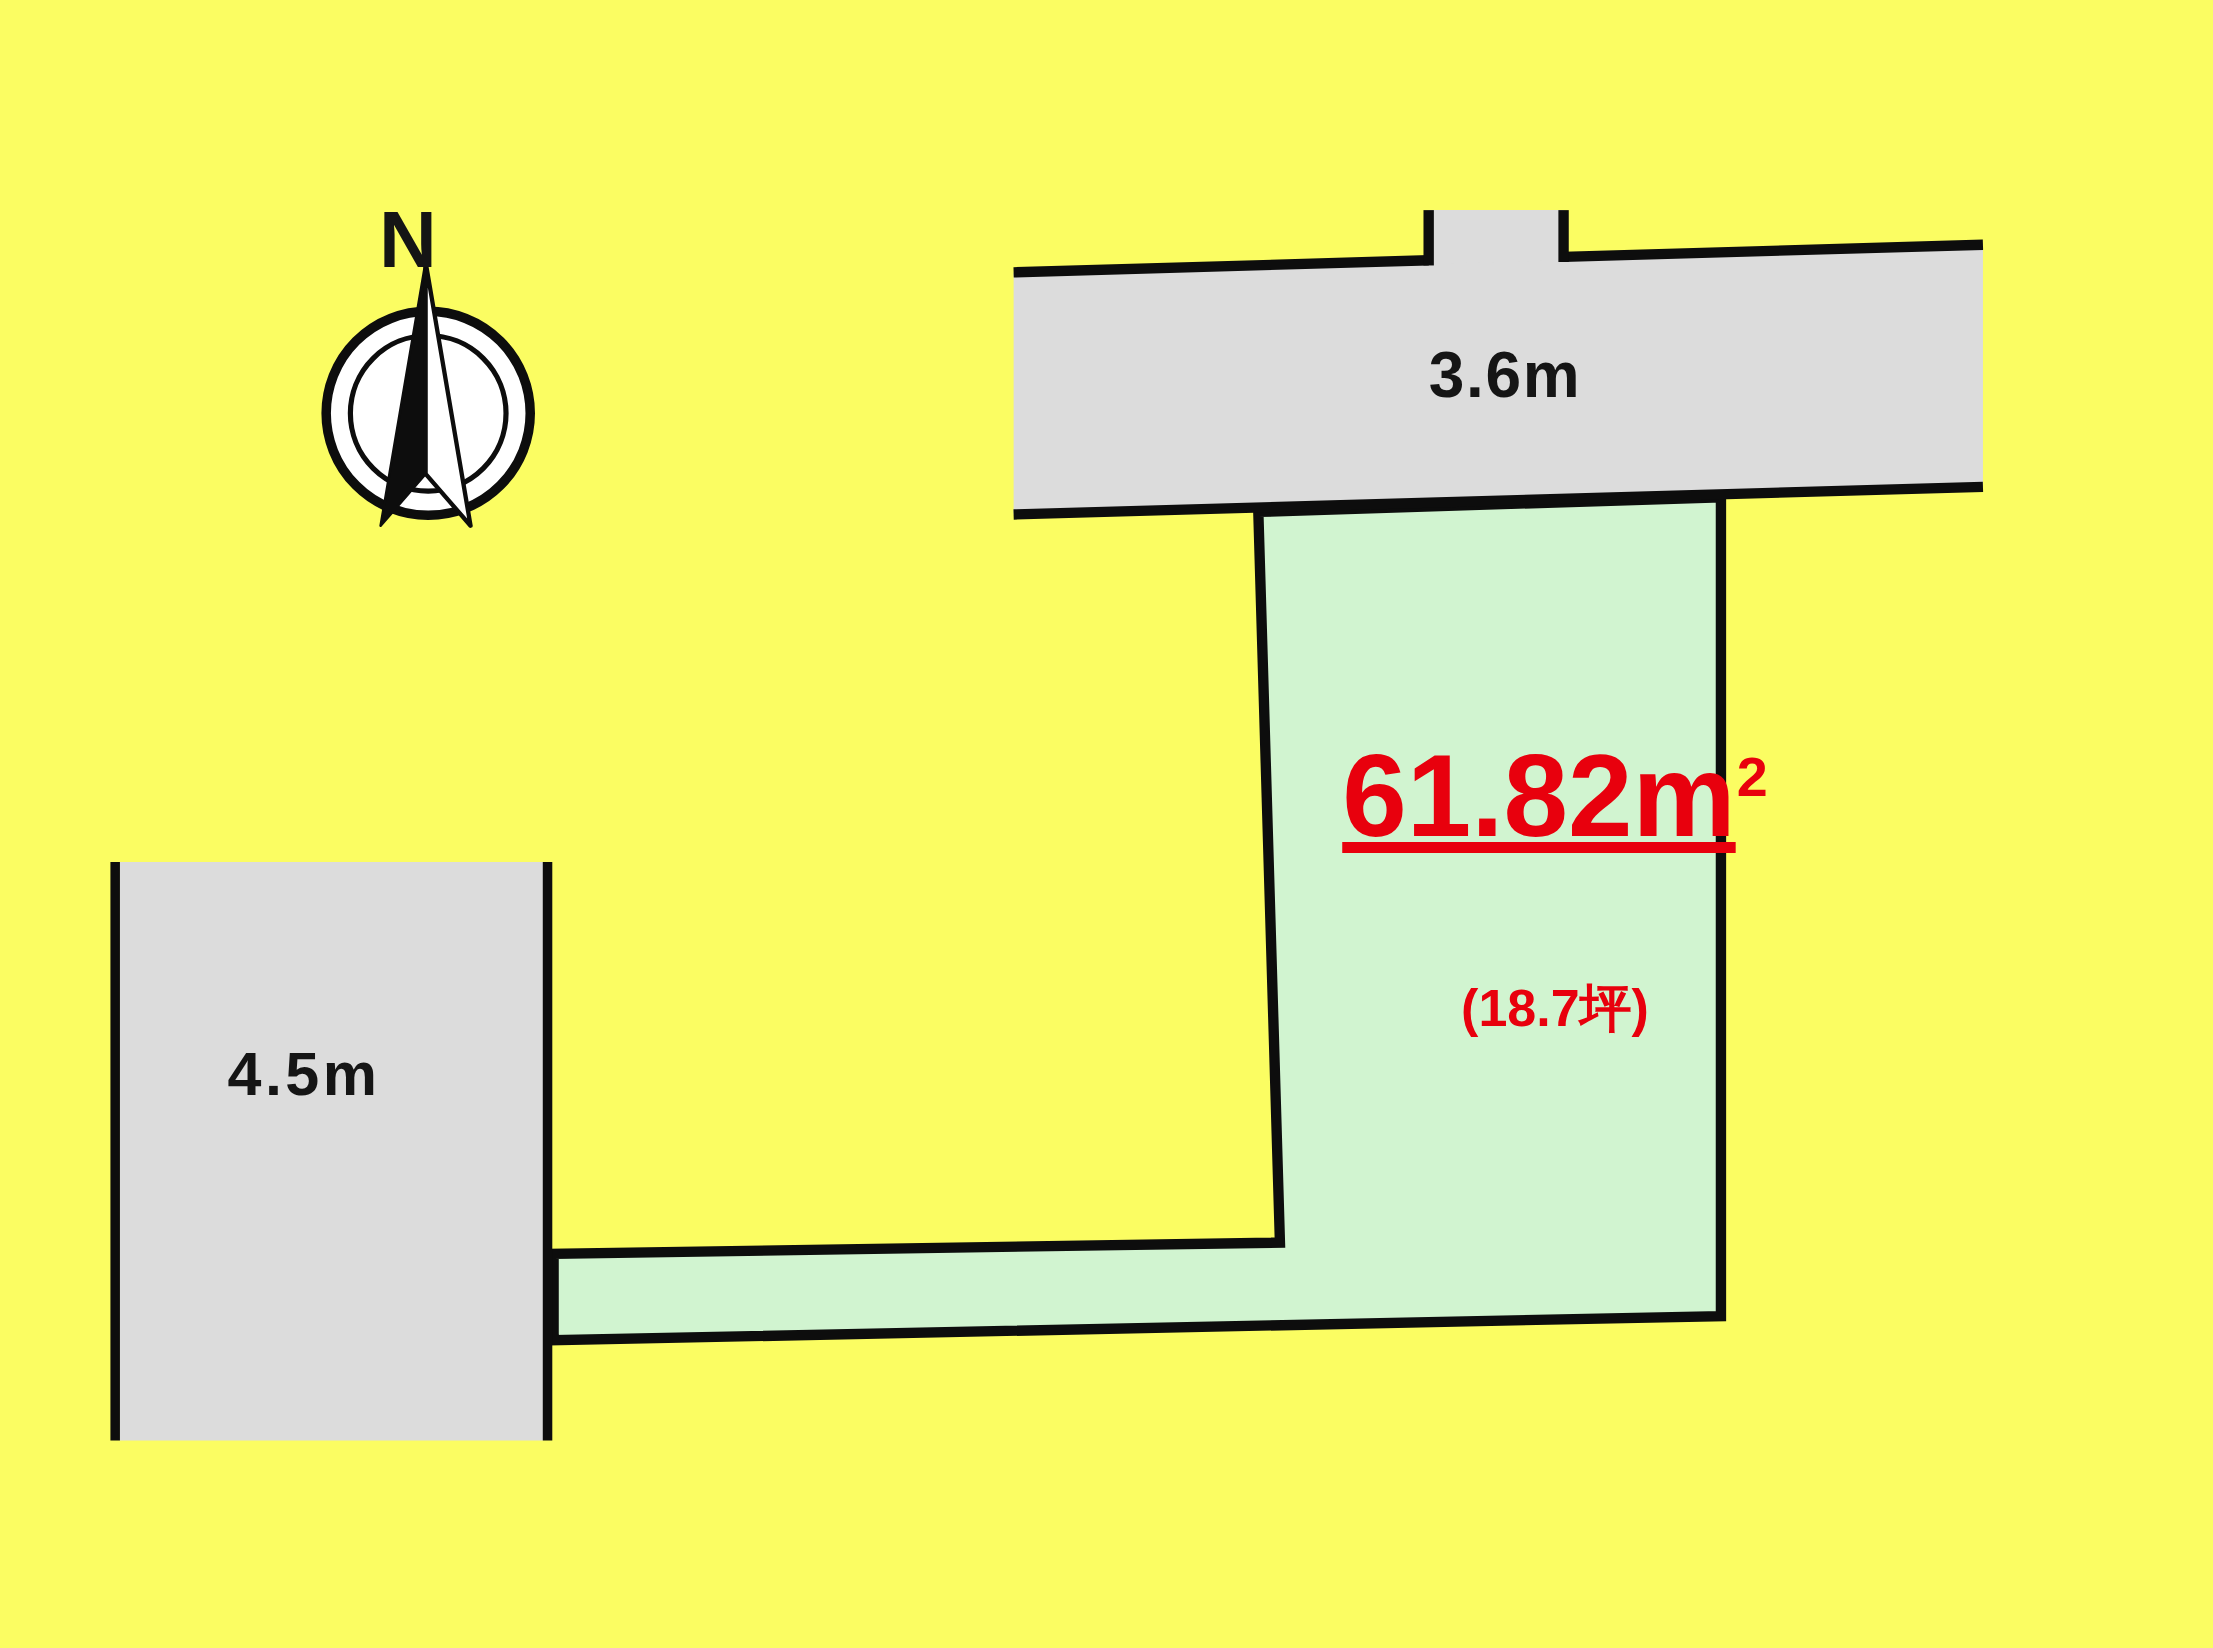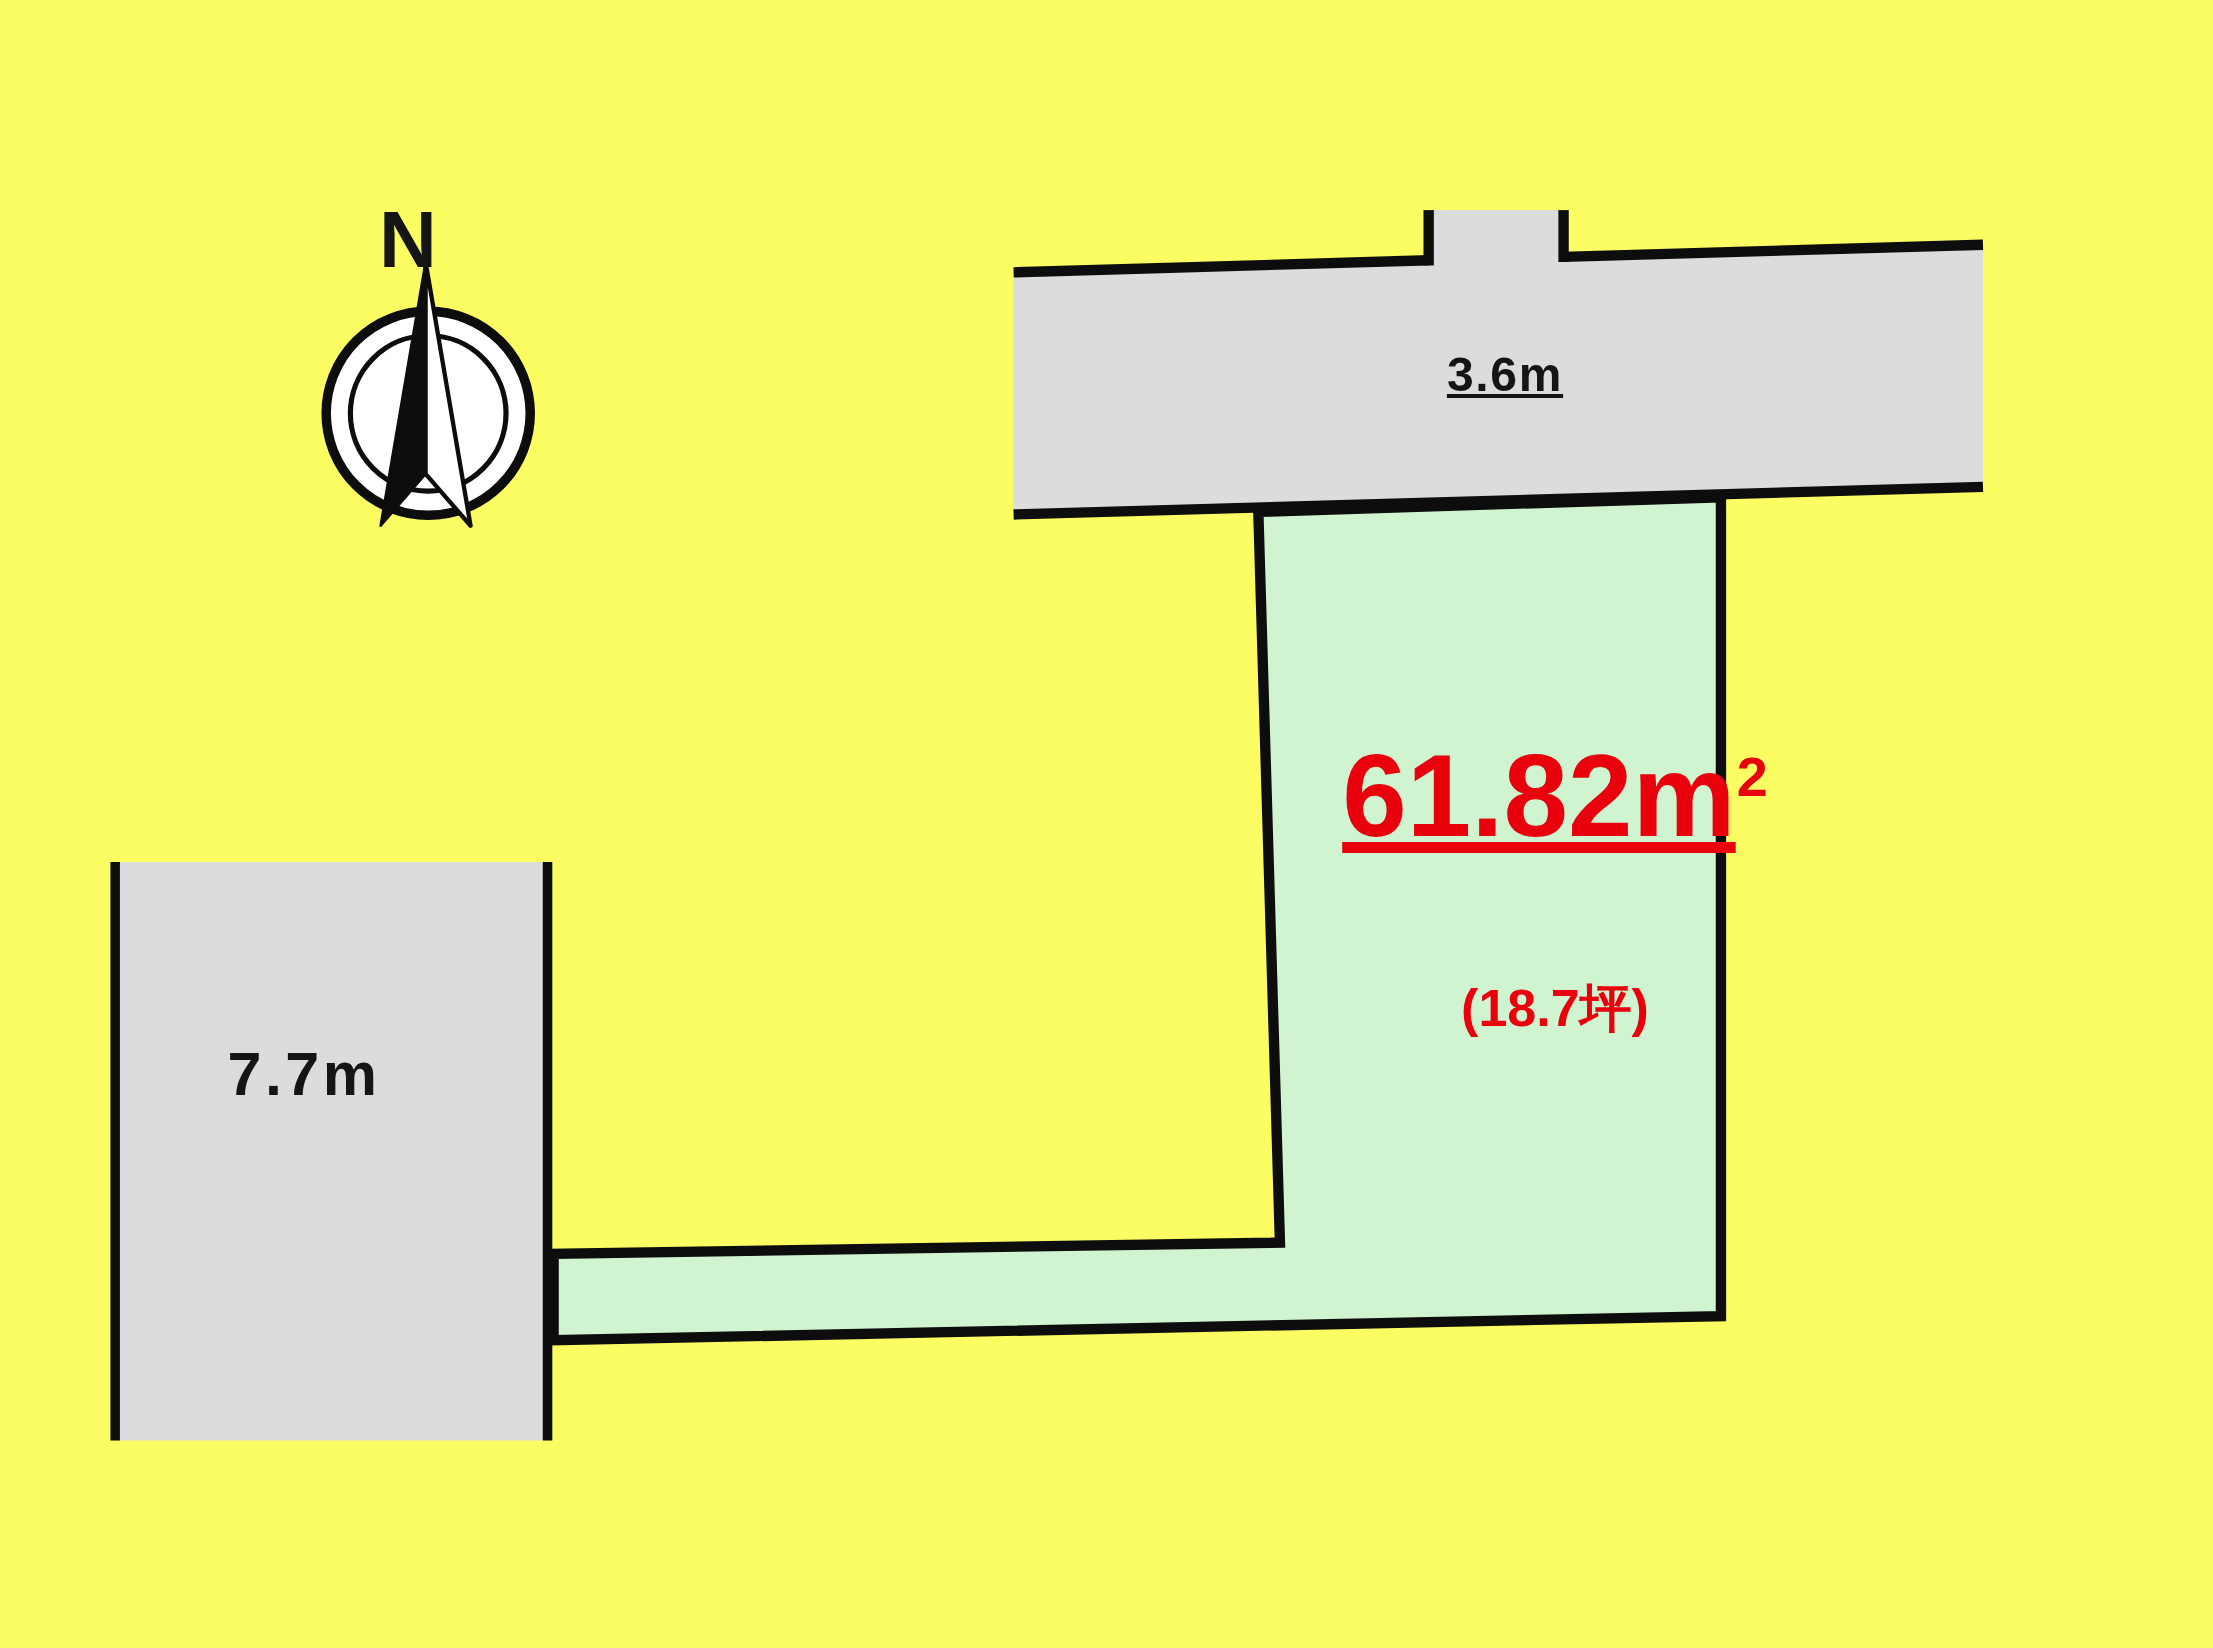--- a/index.html
+++ b/index.html
@@ -26,21 +26,21 @@
   .compass-outer{fill:#FFFFFF;stroke:var(--outline);stroke-width:11;}
   .compass-inner{fill:none;stroke:var(--outline);stroke-width:6;}
   .needle-left{fill:var(--outline);stroke:var(--outline);stroke-width:3;stroke-linejoin:round;}
   .needle-right{fill:#FFFFFF;stroke:var(--outline);stroke-width:5;stroke-linejoin:round;}
   .txt{
     position:absolute;transform:translate(-50%,-50%);
     white-space:nowrap;font-weight:700;line-height:1;
     color:var(--label-black);
   }
   .label-n   {left:408px;top:240px;font-size:80px;}
-  .label-36  {left:1505px;top:375px;font-size:48px;letter-spacing:1.7px;text-decoration:underline;}
+  .label-36  {left:1505px;top:375px;font-size:64px;letter-spacing:1.7px;}
   .label-54  {left:304px;top:1074px;font-size:61px;letter-spacing:3.5px;}
   .area-main {left:1555px;top:796px;font-size:116px;color:var(--accent-red);text-decoration:underline;}
   .area-main .sup{
     display:inline-block;font-size:0.48em;
     transform:translateY(-0.72em);margin-left:0.02em;
   }
   .area-tsubo{left:1555px;top:1008px;font-size:52px;color:var(--accent-red);}
 </style>
 </head>
 <body>
@@ -71,21 +71,21 @@
       <circle class="compass-inner" cx="495" cy="478" r="90"></circle>
       <polygon class="needle-left" points="492,303 492,548 440,608"></polygon>
       <polygon class="needle-right" points="492,303 544,608 492,548"></polygon>
     </g>
   </svg>
 
   <div class="txt label-n">N</div>
 
   <div class="txt label-36">3.6m</div>
 
-  <div class="txt label-54">7.7m</div>
+  <div class="txt label-54">4.5m</div>
 
   <div class="txt area-main">
     <span>61.82m</span><span class="sup">2</span>
   </div>
 
   <div class="txt area-tsubo">(18.7坪)</div>
 </div>
 
 
 </body></html>

